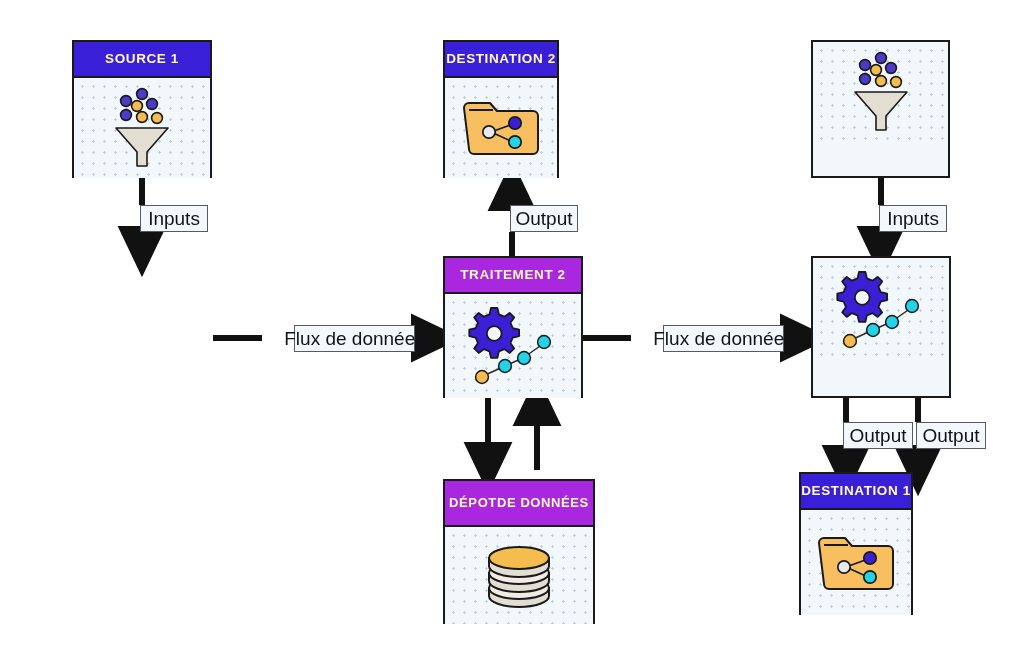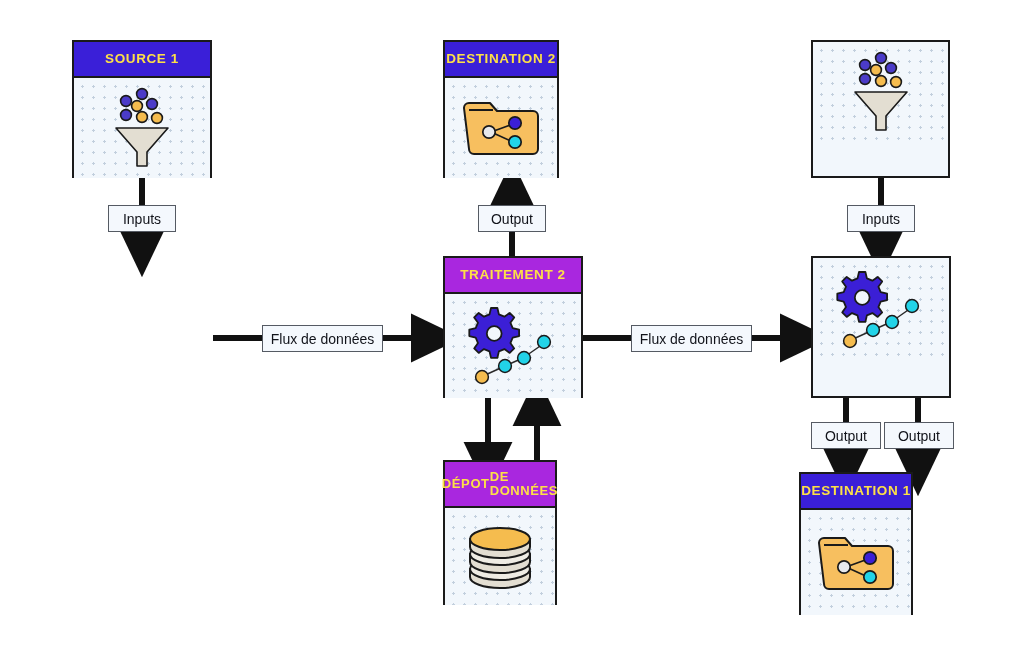--- a/index.html
+++ b/index.html
@@ -2,38 +2,38 @@
 <html><head>
 <meta charset="utf-8">
 <style>
   html,body{margin:0;padding:0;background:#ffffff;}
   body{width:1024px;height:651px;font-family:"Liberation Sans",sans-serif;position:relative;overflow:hidden;}
   #canvas{position:absolute;left:0;top:0;width:1024px;height:651px;}
 
   .node{position:absolute;border:2px solid #1a1a1a;box-sizing:border-box;background:#f2f7fc;z-index:3;}
   .node .hdr{
     height:34px;display:flex;align-items:center;justify-content:center;
-    color:#fde047;font-weight:bold;font-size:13.5px;letter-spacing:.6px;
-    border-bottom:2px solid #1a1a1a;text-align:left;line-height:1.05;
+    color:#fef9c3;font-weight:bold;font-size:13.5px;letter-spacing:.6px;
+    border-bottom:2px solid #1a1a1a;text-align:right;line-height:1.05;
   }
   .node .hdr.two{height:44px;font-size:13px;}
   .node .body{
     position:relative;
     background-color:#f2f7fc;
     background-image:radial-gradient(#c2cfdd 1px, transparent 1.1px);
     background-size:11px 11px;background-position:3px 3px;
     display:flex;align-items:center;justify-content:center;
   }
   .hdr-blue{background:#3a1fd8;}
   .hdr-purple{background:#a927df;}
 
   .lbl{
     position:absolute;border:1.5px solid #555a63;background:#f4f8fd;
-    color:#11131a;font-size:14px;display:flex;align-items:center;justify-content:center;
-    box-sizing:border-box;z-index:6;white-space:nowrap;padding:0 8px;
+    color:#11131a;font-size:19px;display:flex;align-items:center;justify-content:center;
+    box-sizing:border-box;z-index:6;white-space:nowrap;padding:0 8px;margin-left:32px;
   }
 
   svg.wires{position:absolute;left:0;top:0;width:1024px;height:651px;z-index:2;}
   svg.icon{display:block;overflow:visible;}
 </style>
 </head>
 <body>
 
 <div id="canvas">
 
@@ -179,21 +179,21 @@
     <span>Flux de données</span>
   </div>
 
   <div class="lbl" style="left:811px;top:422px;width:70px;height:27px;">
     <span>Output</span>
   </div>
   <div class="lbl" style="left:884px;top:422px;width:70px;height:27px;">
     <span>Output</span>
   </div>
 
-  <div class="node" style="left:443px;top:460px;width:114px;height:145px;">
+  <div class="node" style="left:443px;top:479px;width:152px;height:145px;">
     <div class="hdr hdr-purple two">
       <span>DÉPOT</span>
         <br>
       <span>DE DONNÉES</span>
     </div>
     <div class="body" style="height:97px;">
       <svg class="icon" width="76" height="72" viewBox="0 0 76 72">
         <g stroke="#1a1a1a" stroke-width="2" stroke-linejoin="round">
           <path d="M8,48 v8 a30,11 0 0 0 60,0 v-8 z" fill="#e3ded2"></path>
           <ellipse cx="38" cy="48" rx="30" ry="11" fill="#efece4"></ellipse>

